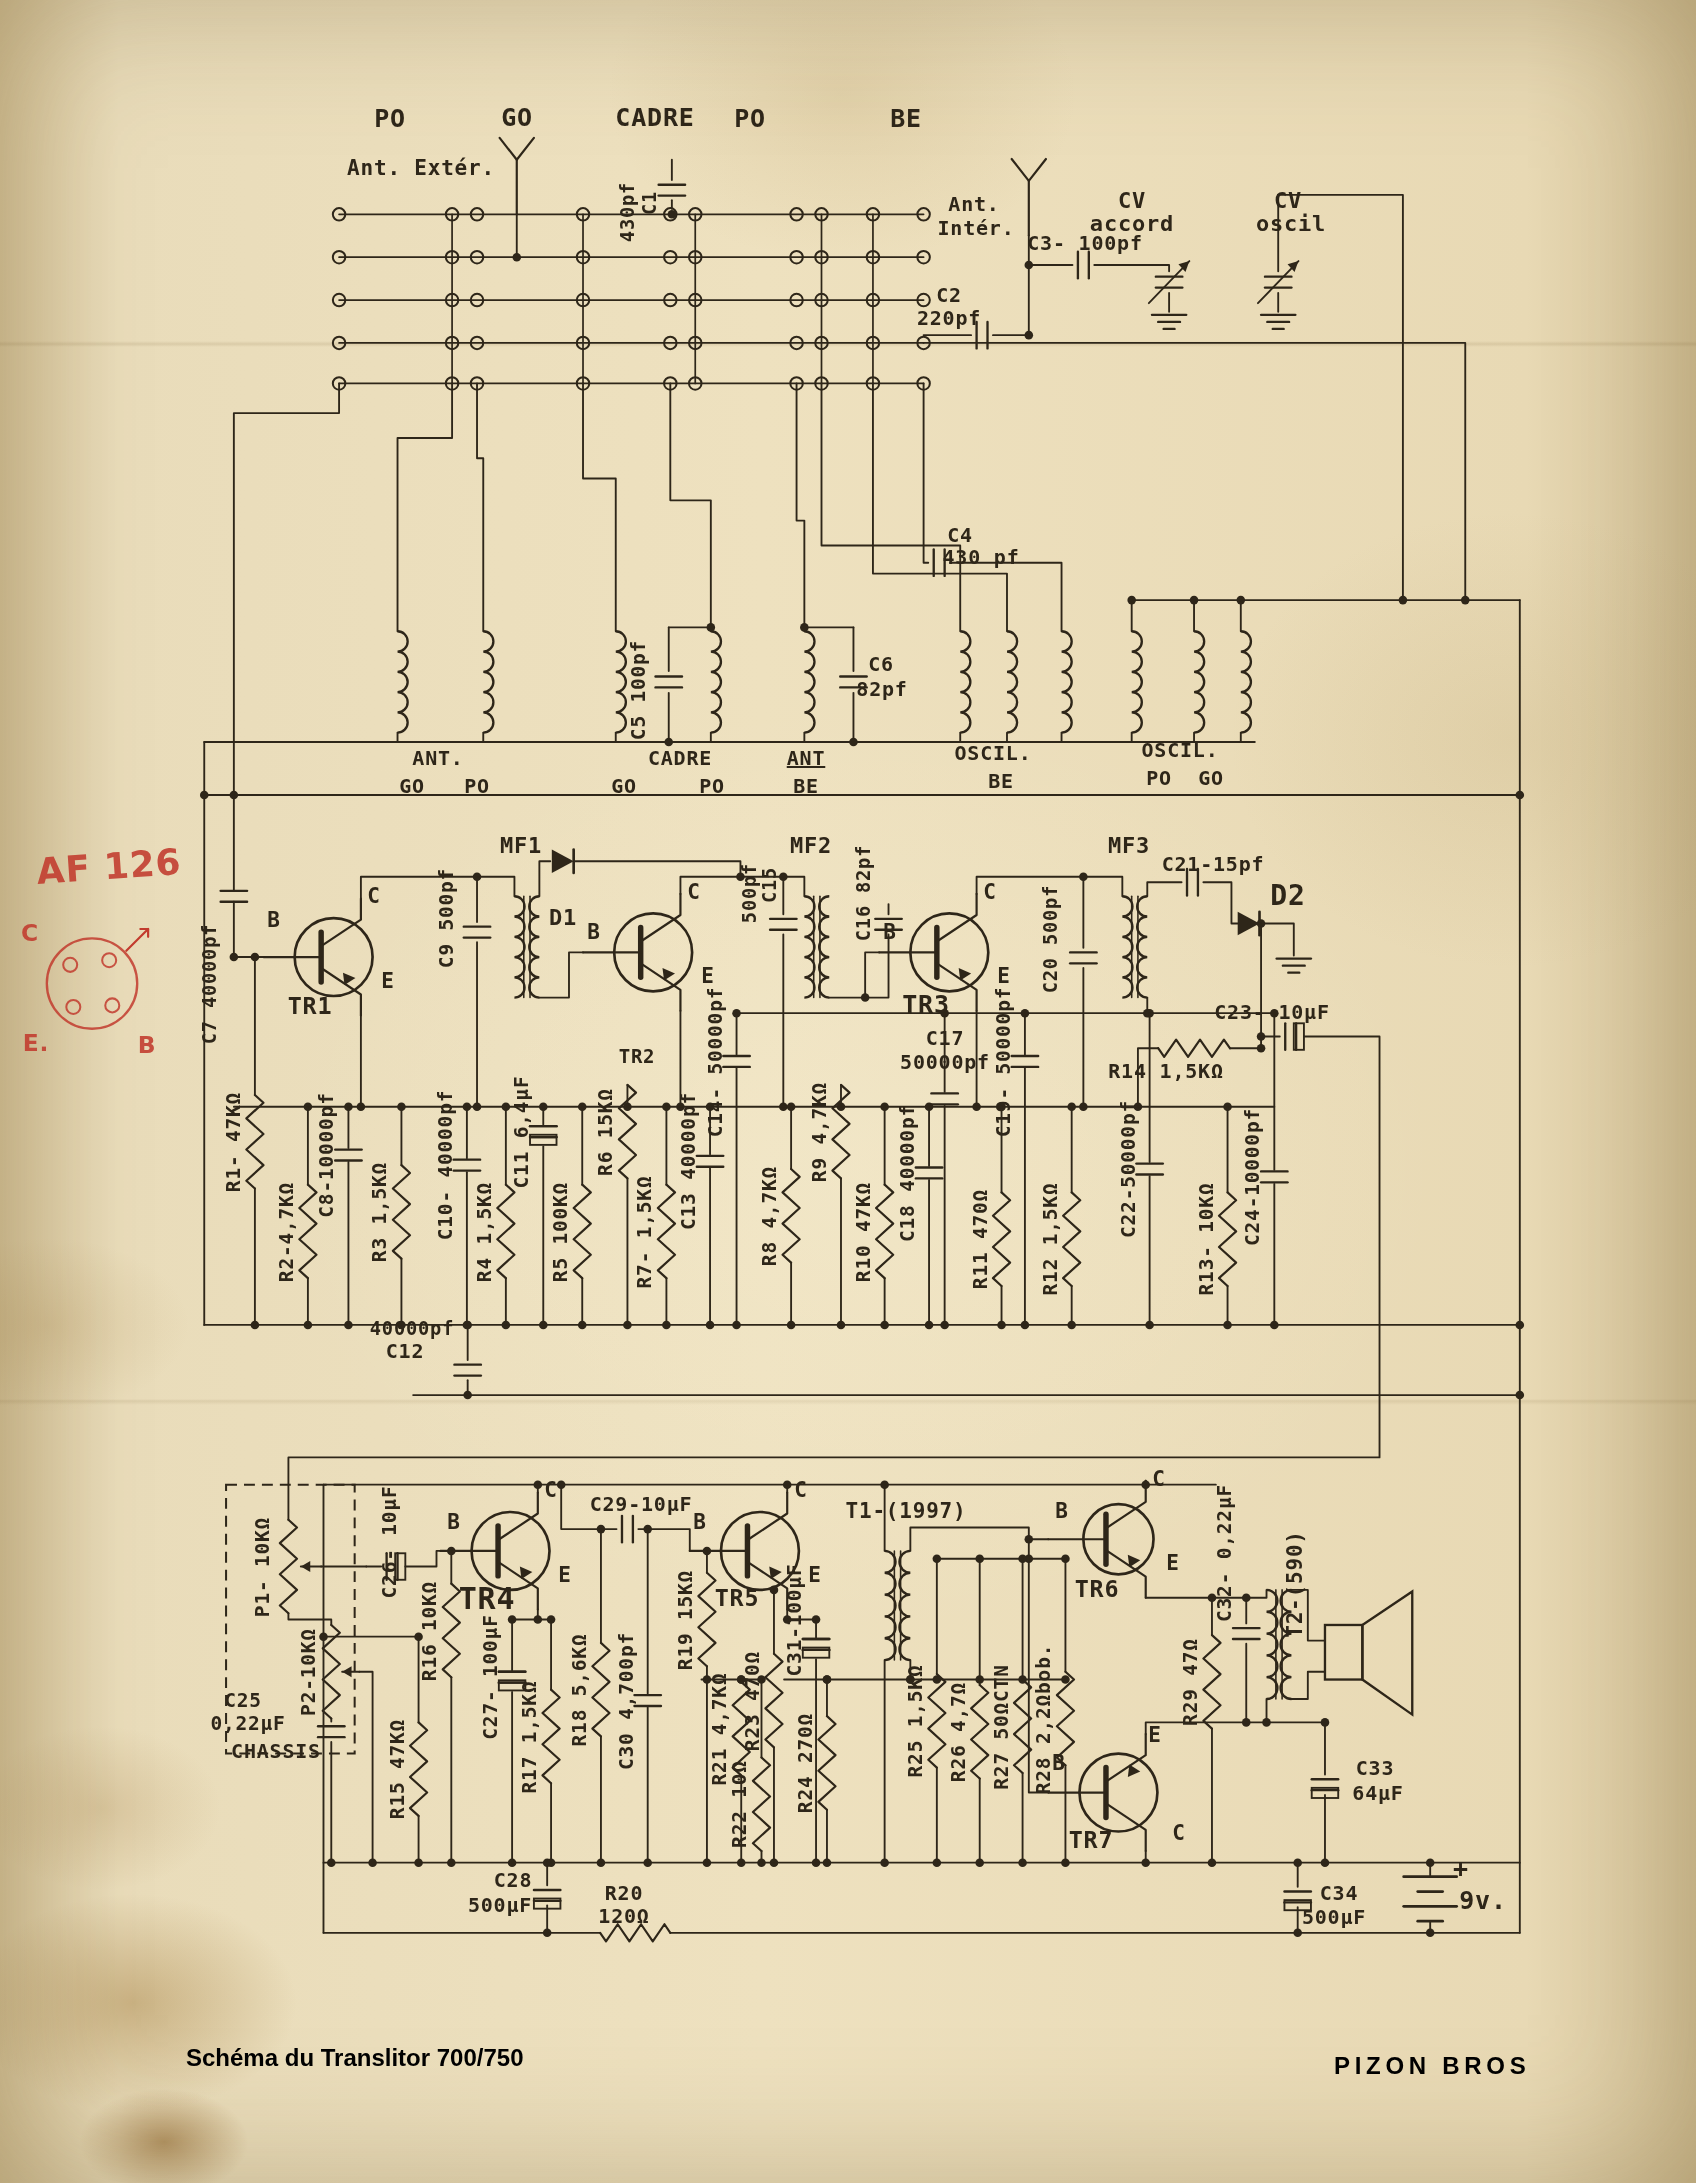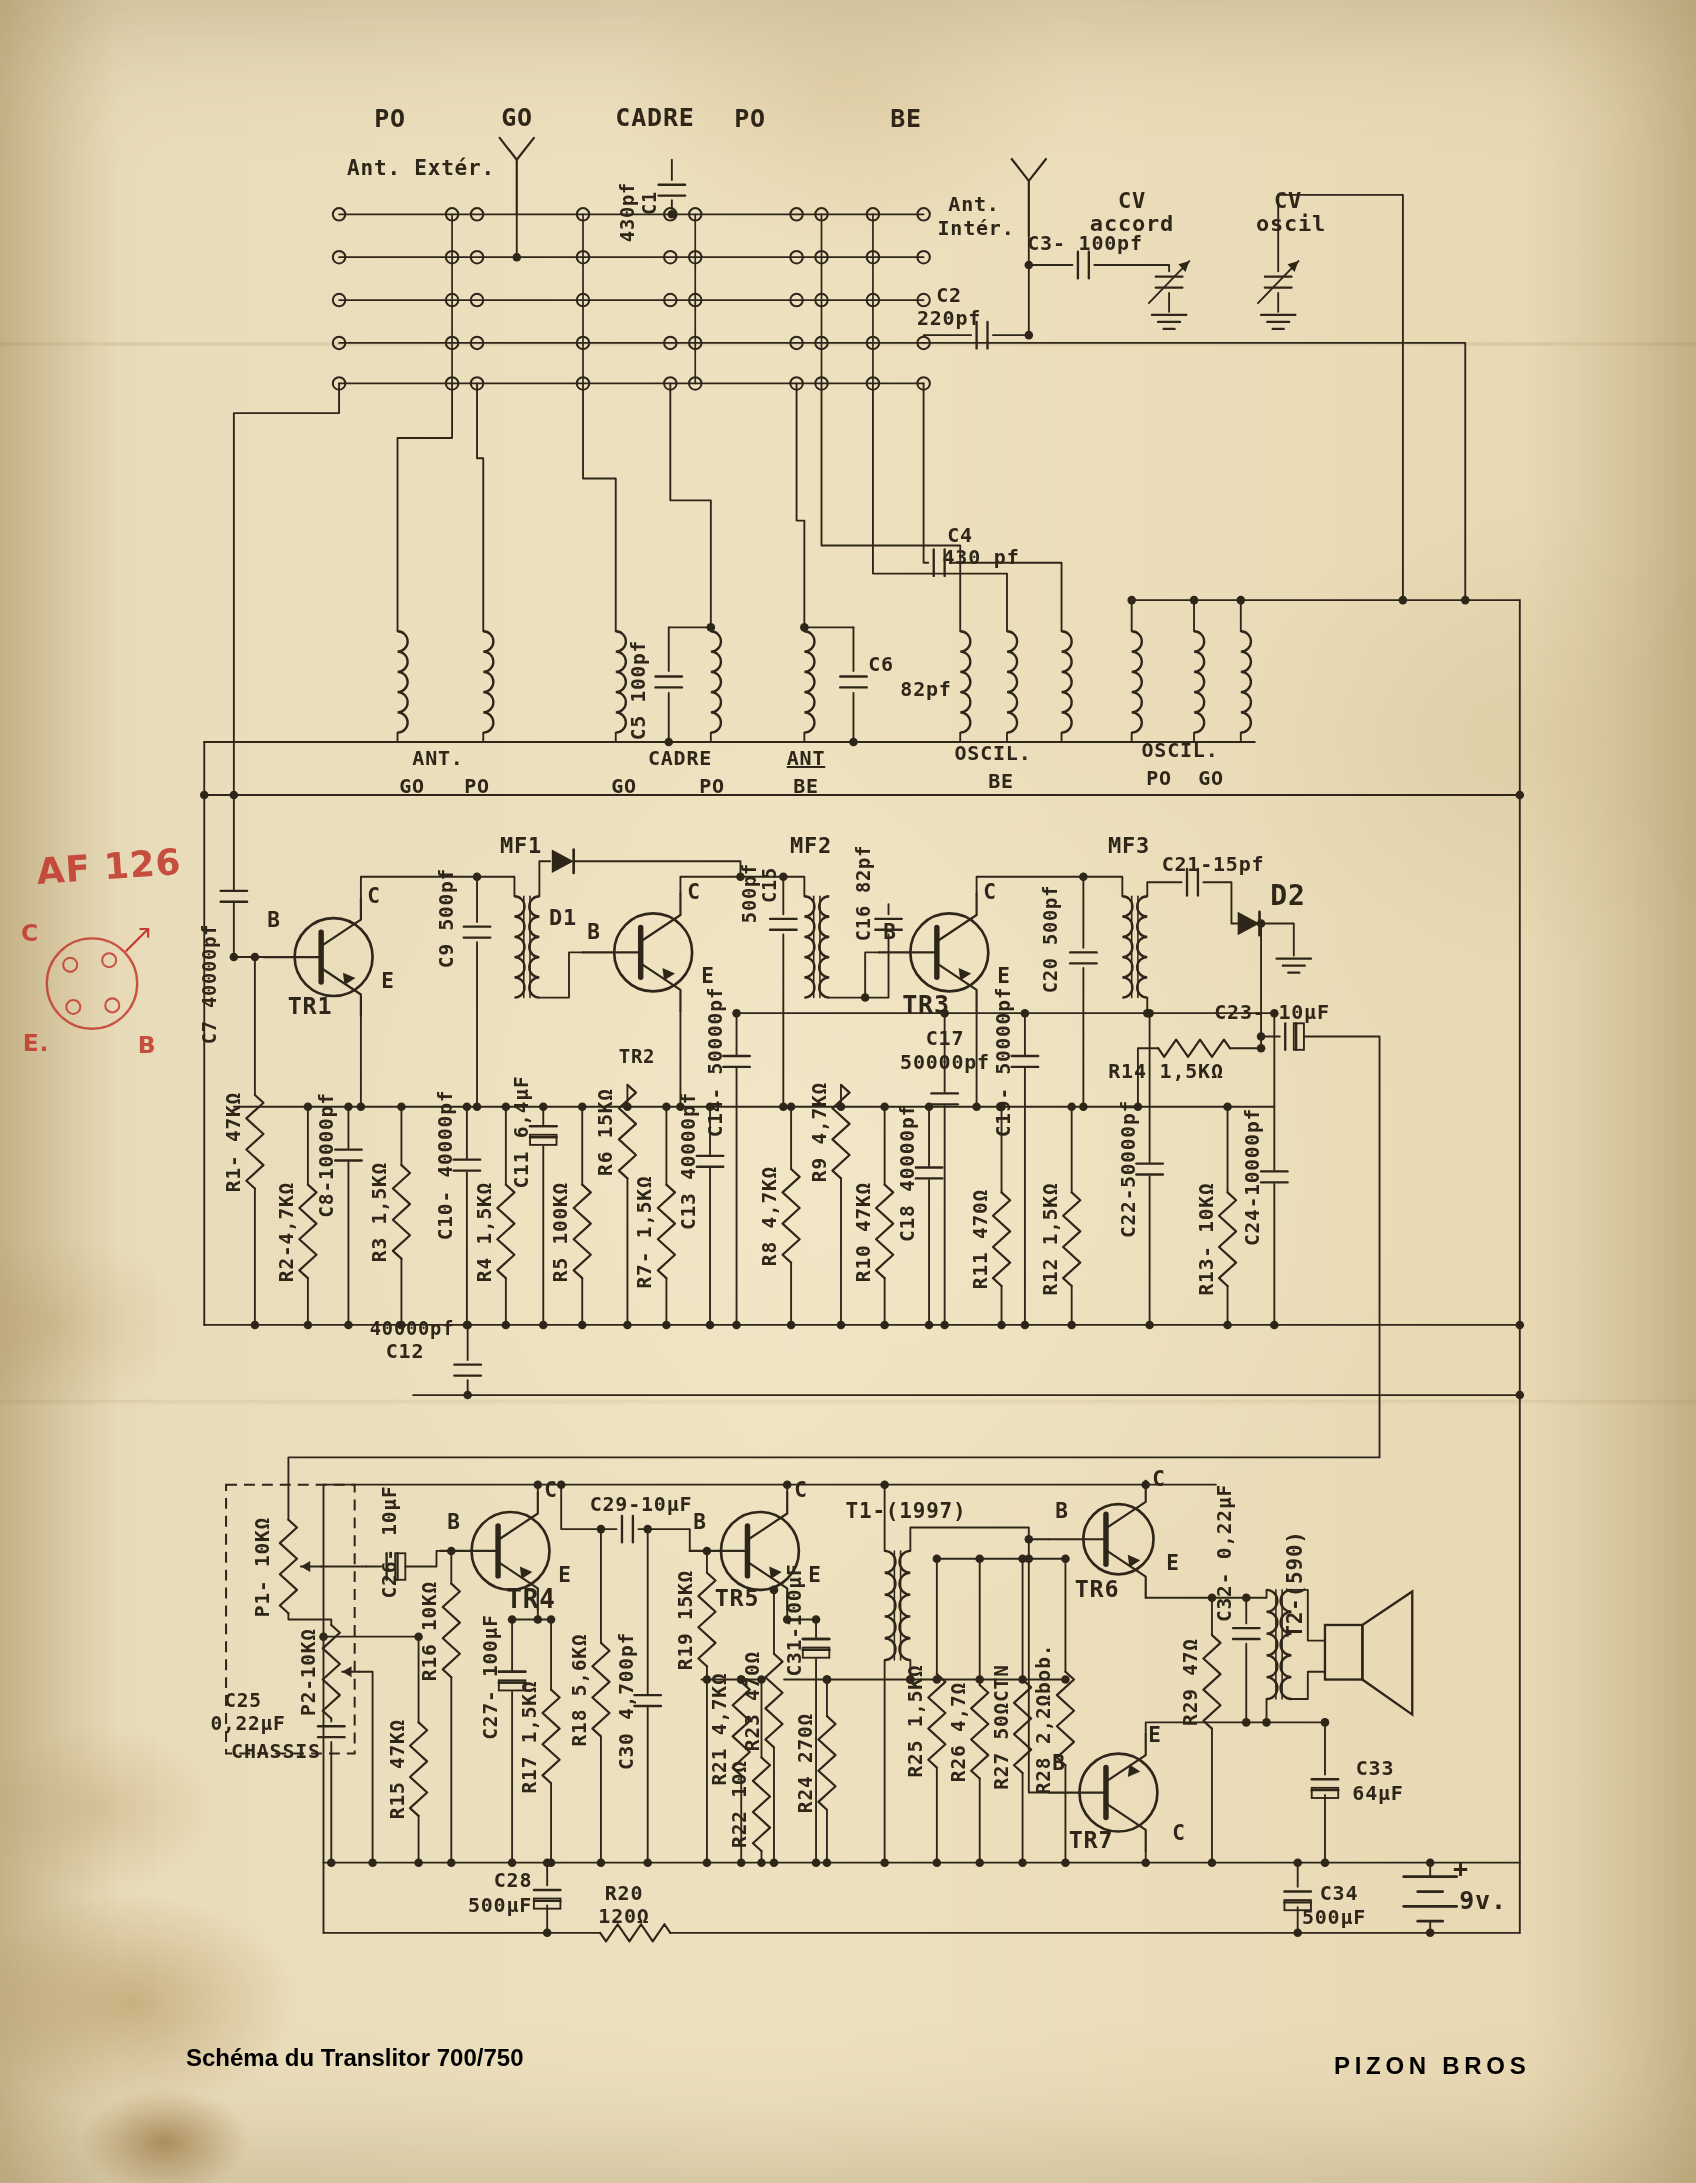--- a/index.html
+++ b/index.html
@@ -701,21 +701,21 @@
       <span class="lbl" style="left: 1132px; top: 201px; font-size: 22px; color: rgb(46, 38, 25); transform: translate(-50%, -50%) rotate(0deg);">CV</span>
       <span class="lbl" style="left: 1132px; top: 224px; font-size: 22px; color: rgb(46, 38, 25); transform: translate(-50%, -50%) rotate(0deg);">accord</span>
       <span class="lbl" style="left: 1288px; top: 201px; font-size: 22px; color: rgb(46, 38, 25); transform: translate(-50%, -50%) rotate(0deg);">CV</span>
       <span class="lbl" style="left: 1291px; top: 224px; font-size: 22px; color: rgb(46, 38, 25); transform: translate(-50%, -50%) rotate(0deg);">oscil</span>
       <span class="lbl" style="left: 949px; top: 295px; font-size: 20px; color: rgb(46, 38, 25); transform: translate(-50%, -50%) rotate(0deg);">C2</span>
       <span class="lbl" style="left: 949px; top: 318px; font-size: 20px; color: rgb(46, 38, 25); transform: translate(-50%, -50%) rotate(0deg);">220pf</span>
       <span class="lbl" style="left: 960px; top: 535px; font-size: 20px; color: rgb(46, 38, 25); transform: translate(-50%, -50%) rotate(0deg);">C4</span>
       <span class="lbl" style="left: 981px; top: 557px; font-size: 20px; color: rgb(46, 38, 25); transform: translate(-50%, -50%) rotate(0deg);">430 pf</span>
       <span class="lbl" style="left: 639px; top: 690px; font-size: 19.5px; color: rgb(46, 38, 25); transform: translate(-50%, -50%) rotate(-90deg);">C5 100pf</span>
       <span class="lbl" style="left: 881px; top: 664px; font-size: 20px; color: rgb(46, 38, 25); transform: translate(-50%, -50%) rotate(0deg);">C6</span>
-      <span class="lbl" style="left: 882px; top: 689px; font-size: 20px; color: rgb(46, 38, 25); transform: translate(-50%, -50%) rotate(0deg); margin-left: 44px;">82pf</span>
+      <span class="lbl" style="left: 882px; top: 689px; font-size: 20px; color: rgb(46, 38, 25); transform: translate(-50%, -50%) rotate(0deg);">82pf</span>
       <span class="lbl" style="left: 438px; top: 758px; font-size: 20px; color: rgb(46, 38, 25); transform: translate(-50%, -50%) rotate(0deg);">ANT.</span>
       <span class="lbl" style="left: 412px; top: 786px; font-size: 20px; color: rgb(46, 38, 25); transform: translate(-50%, -50%) rotate(0deg);">GO</span>
       <span class="lbl" style="left: 477px; top: 786px; font-size: 20px; color: rgb(46, 38, 25); transform: translate(-50%, -50%) rotate(0deg);">PO</span>
       <span class="lbl" style="left: 680px; top: 758px; font-size: 20px; color: rgb(46, 38, 25); transform: translate(-50%, -50%) rotate(0deg);">CADRE</span>
       <span class="lbl" style="left: 624px; top: 786px; font-size: 20px; color: rgb(46, 38, 25); transform: translate(-50%, -50%) rotate(0deg);">GO</span>
       <span class="lbl" style="left: 712px; top: 786px; font-size: 20px; color: rgb(46, 38, 25); transform: translate(-50%, -50%) rotate(0deg);">PO</span>
       <span class="lbl" style="left: 806px; top: 758px; font-size: 20px; color: rgb(46, 38, 25); transform: translate(-50%, -50%) rotate(0deg); text-decoration: underline;">ANT</span>
       <span class="lbl" style="left: 806px; top: 786px; font-size: 20px; color: rgb(46, 38, 25); transform: translate(-50%, -50%) rotate(0deg);">BE</span>
       <span class="lbl" style="left: 993px; top: 753px; font-size: 20px; color: rgb(46, 38, 25); transform: translate(-50%, -50%) rotate(0deg);">OSCIL.</span>
       <span class="lbl" style="left: 1001px; top: 781px; font-size: 20px; color: rgb(46, 38, 25); transform: translate(-50%, -50%) rotate(0deg);">BE</span>
@@ -777,21 +777,21 @@
       <span class="lbl stamp" style="left: 109px; top: 867px; font-size: 36px; color: rgb(194, 59, 46); transform: translate(-50%, -50%) rotate(-4deg);">AF 126</span>
       <span class="lbl stamp" style="left: 30px; top: 934px; font-size: 23.4px; color: rgb(194, 59, 46); transform: translate(-50%, -50%) rotate(0deg);">C</span>
       <span class="lbl stamp" style="left: 36px; top: 1044px; font-size: 23.4px; color: rgb(194, 59, 46); transform: translate(-50%, -50%) rotate(0deg);">E.</span>
       <span class="lbl stamp" style="left: 147px; top: 1046px; font-size: 23.4px; color: rgb(194, 59, 46); transform: translate(-50%, -50%) rotate(0deg);">B</span>
       <span class="lbl" style="left: 263px; top: 1567px; font-size: 19.5px; color: rgb(46, 38, 25); transform: translate(-50%, -50%) rotate(-90deg);">P1- 10KΩ</span>
       <span class="lbl" style="left: 309px; top: 1672px; font-size: 19.5px; color: rgb(46, 38, 25); transform: translate(-50%, -50%) rotate(-90deg);">P2-10KΩ</span>
       <span class="lbl" style="left: 243px; top: 1701px; font-size: 19.5px; color: rgb(46, 38, 25); transform: translate(-50%, -50%) rotate(0deg);">C25</span>
       <span class="lbl" style="left: 248px; top: 1724px; font-size: 19.5px; color: rgb(46, 38, 25); transform: translate(-50%, -50%) rotate(0deg);">0,22μF</span>
       <span class="lbl" style="left: 276px; top: 1751px; font-size: 20px; color: rgb(46, 38, 25); transform: translate(-50%, -50%) rotate(0deg);">CHASSIS</span>
       <span class="lbl" style="left: 390px; top: 1542px; font-size: 19.5px; color: rgb(46, 38, 25); transform: translate(-50%, -50%) rotate(-90deg);">C26- 10μF</span>
-      <span class="lbl" style="left: 487px; top: 1599px; font-size: 26px; color: rgb(46, 38, 25); transform: translate(-50%, -50%) rotate(0deg); margin-left: 44px;">TR4</span>
+      <span class="lbl" style="left: 487px; top: 1599px; font-size: 30px; color: rgb(46, 38, 25); transform: translate(-50%, -50%) rotate(0deg);">TR4</span>
       <span class="lbl" style="left: 454px; top: 1522px; font-size: 21px; color: rgb(46, 38, 25); transform: translate(-50%, -50%) rotate(0deg);">B</span>
       <span class="lbl" style="left: 551px; top: 1490px; font-size: 21px; color: rgb(46, 38, 25); transform: translate(-50%, -50%) rotate(0deg);">C</span>
       <span class="lbl" style="left: 565px; top: 1575px; font-size: 21px; color: rgb(46, 38, 25); transform: translate(-50%, -50%) rotate(0deg);">E</span>
       <span class="lbl" style="left: 641px; top: 1504px; font-size: 20px; color: rgb(46, 38, 25); transform: translate(-50%, -50%) rotate(0deg);">C29-10μF</span>
       <span class="lbl" style="left: 737px; top: 1599px; font-size: 23.4px; color: rgb(46, 38, 25); transform: translate(-50%, -50%) rotate(0deg);">TR5</span>
       <span class="lbl" style="left: 700px; top: 1522px; font-size: 21px; color: rgb(46, 38, 25); transform: translate(-50%, -50%) rotate(0deg);">B</span>
       <span class="lbl" style="left: 801px; top: 1490px; font-size: 21px; color: rgb(46, 38, 25); transform: translate(-50%, -50%) rotate(0deg);">C</span>
       <span class="lbl" style="left: 815px; top: 1575px; font-size: 21px; color: rgb(46, 38, 25); transform: translate(-50%, -50%) rotate(0deg);">E</span>
       <span class="lbl" style="left: 906px; top: 1511px; font-size: 21px; color: rgb(46, 38, 25); transform: translate(-50%, -50%) rotate(0deg);">T1-(1997)</span>
       <span class="lbl" style="left: 1097px; top: 1590px; font-size: 23.4px; color: rgb(46, 38, 25); transform: translate(-50%, -50%) rotate(0deg);">TR6</span>

